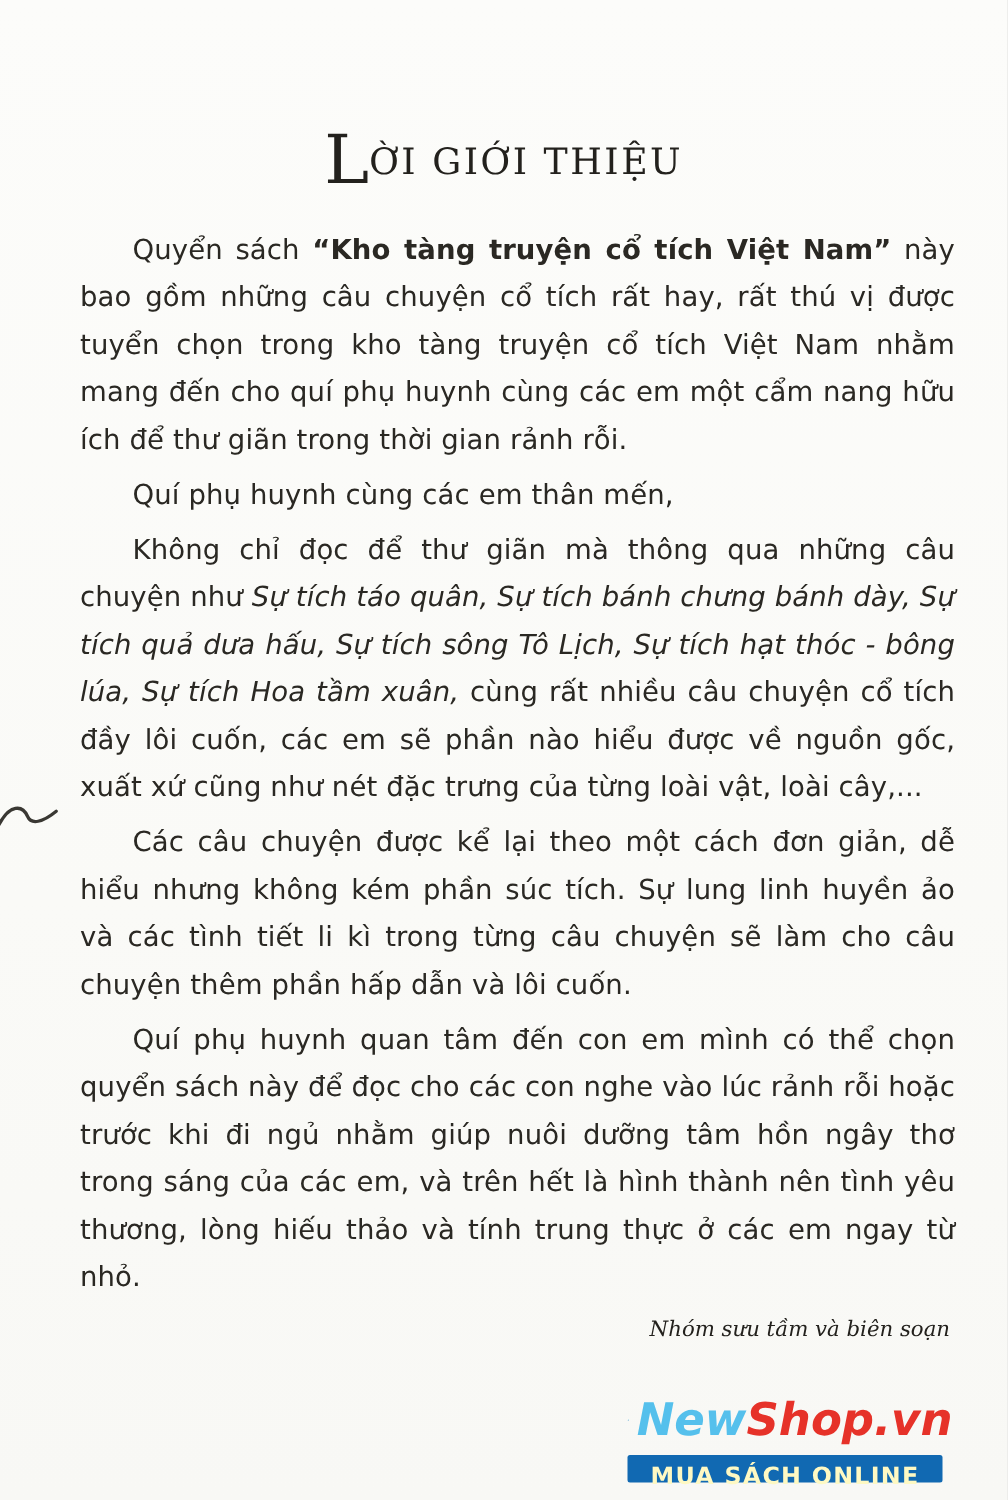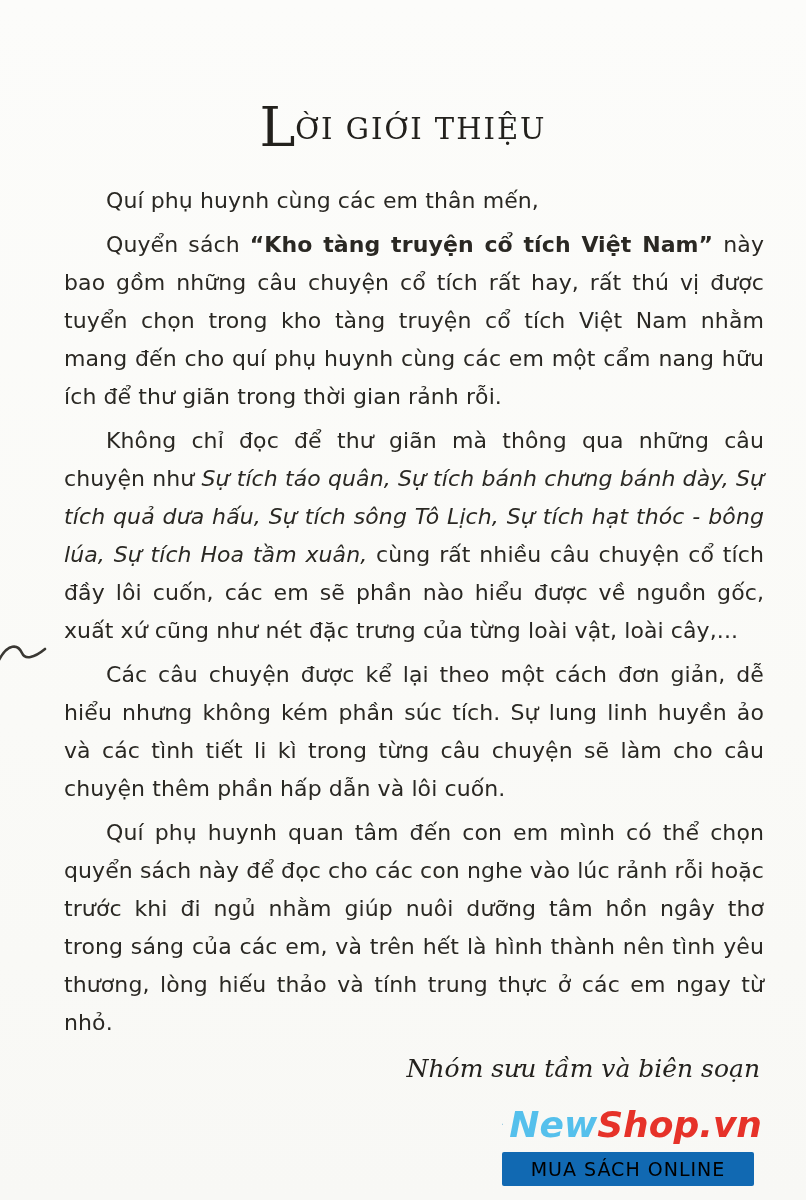--- a/index.html
+++ b/index.html
@@ -48,21 +48,21 @@
   }
   .seg-normal { font-style: normal; font-weight: 400; }
   .seg-bold   { font-weight: 700; }
   .seg-italic { font-style: italic; }
   .signature {
     margin-top: 12px;
     padding-right: 46px;
     text-align: right;
     font-family: "DejaVu Serif", "Liberation Serif", serif;
     font-style: italic;
-    font-size: 25px;
+    font-size: 17px;
     color: #23211d;
   }
   .logo-block {
     position: absolute;
     right: 44px;
     bottom: 14px;
     width: 260px;
     text-align: right;
   }
   .logo-row {
@@ -77,25 +77,25 @@
     font-family: "DejaVu Sans", sans-serif;
     font-weight: 700;
     font-style: italic;
     font-size: 36px;
     letter-spacing: 0;
     white-space: nowrap;
   }
   .logo-banner {
     display: block;
     width: 252px;
-    height: 34px;
+    height: 22px;
     line-height: 34px;
     text-align: center;
-    color: #000000;
-    font-weight: 400;
+    color: #fef9c3;
+    font-weight: 700;
     font-size: 19px;
     letter-spacing: 1px;
     border-radius: 2px;
   }
   .scan-mark {
     position: absolute;
     left: -4px;
     top: 638px;
     width: 52px;
     height: 34px;
@@ -103,22 +103,22 @@
   }
 </style>
 </head>
 <body>
 
 <div class="page">
 
   <h1 class="title"><span class="dropcap">L</span><span>ỜI GIỚI THIỆU</span></h1>
 
   <div class="body-text">
+      <p><span class="seg-normal">Quyển sách </span><span class="seg-bold">“Kho tàng truyện cổ tích Việt Nam”</span><span class="seg-normal"> này bao gồm những câu chuyện cổ tích rất hay, rất thú vị được tuyển chọn trong kho tàng truyện cổ tích Việt Nam nhằm mang đến cho quí phụ huynh cùng các em một cẩm nang hữu ích để thư giãn trong thời gian rảnh rỗi.</span></p>
       <p><span class="seg-normal">Quí phụ huynh cùng các em thân mến,</span></p>
-      <p><span class="seg-normal">Quyển sách </span><span class="seg-bold">“Kho tàng truyện cổ tích Việt Nam”</span><span class="seg-normal"> này bao gồm những câu chuyện cổ tích rất hay, rất thú vị được tuyển chọn trong kho tàng truyện cổ tích Việt Nam nhằm mang đến cho quí phụ huynh cùng các em một cẩm nang hữu ích để thư giãn trong thời gian rảnh rỗi.</span></p>
       <p><span class="seg-normal">Không chỉ đọc để thư giãn mà thông qua những câu chuyện như </span><span class="seg-italic">Sự tích táo quân, Sự tích bánh chưng bánh dày, Sự tích quả dưa hấu, Sự tích sông Tô Lịch, Sự tích hạt thóc - bông lúa, Sự tích Hoa tầm xuân,</span><span class="seg-normal"> cùng rất nhiều câu chuyện cổ tích đầy lôi cuốn, các em sẽ phần nào hiểu được về nguồn gốc, xuất xứ cũng như nét đặc trưng của từng loài vật, loài cây,...</span></p>
       <p><span class="seg-normal">Các câu chuyện được kể lại theo một cách đơn giản, dễ hiểu nhưng không kém phần súc tích. Sự lung linh huyền ảo và các tình tiết li kì trong từng câu chuyện sẽ làm cho câu chuyện thêm phần hấp dẫn và lôi cuốn.</span></p>
       <p><span class="seg-normal">Quí phụ huynh quan tâm đến con em mình có thể chọn quyển sách này để đọc cho các con nghe vào lúc rảnh rỗi hoặc trước khi đi ngủ nhằm giúp nuôi dưỡng tâm hồn ngây thơ trong sáng của các em, và trên hết là hình thành nên tình yêu thương, lòng hiếu thảo và tính trung thực ở các em ngay từ nhỏ.</span></p>
     </div>
 
   <div class="signature">Nhóm sưu tầm và biên soạn</div>
 
   <svg class="scan-mark" viewBox="0 0 52 34">
     <path d="M3,22 C12,5 22,6 26,15 C29,22 38,20 49,11" fill="none" stroke="#3a3833" stroke-width="2.6" stroke-linecap="round"></path>
   </svg>

